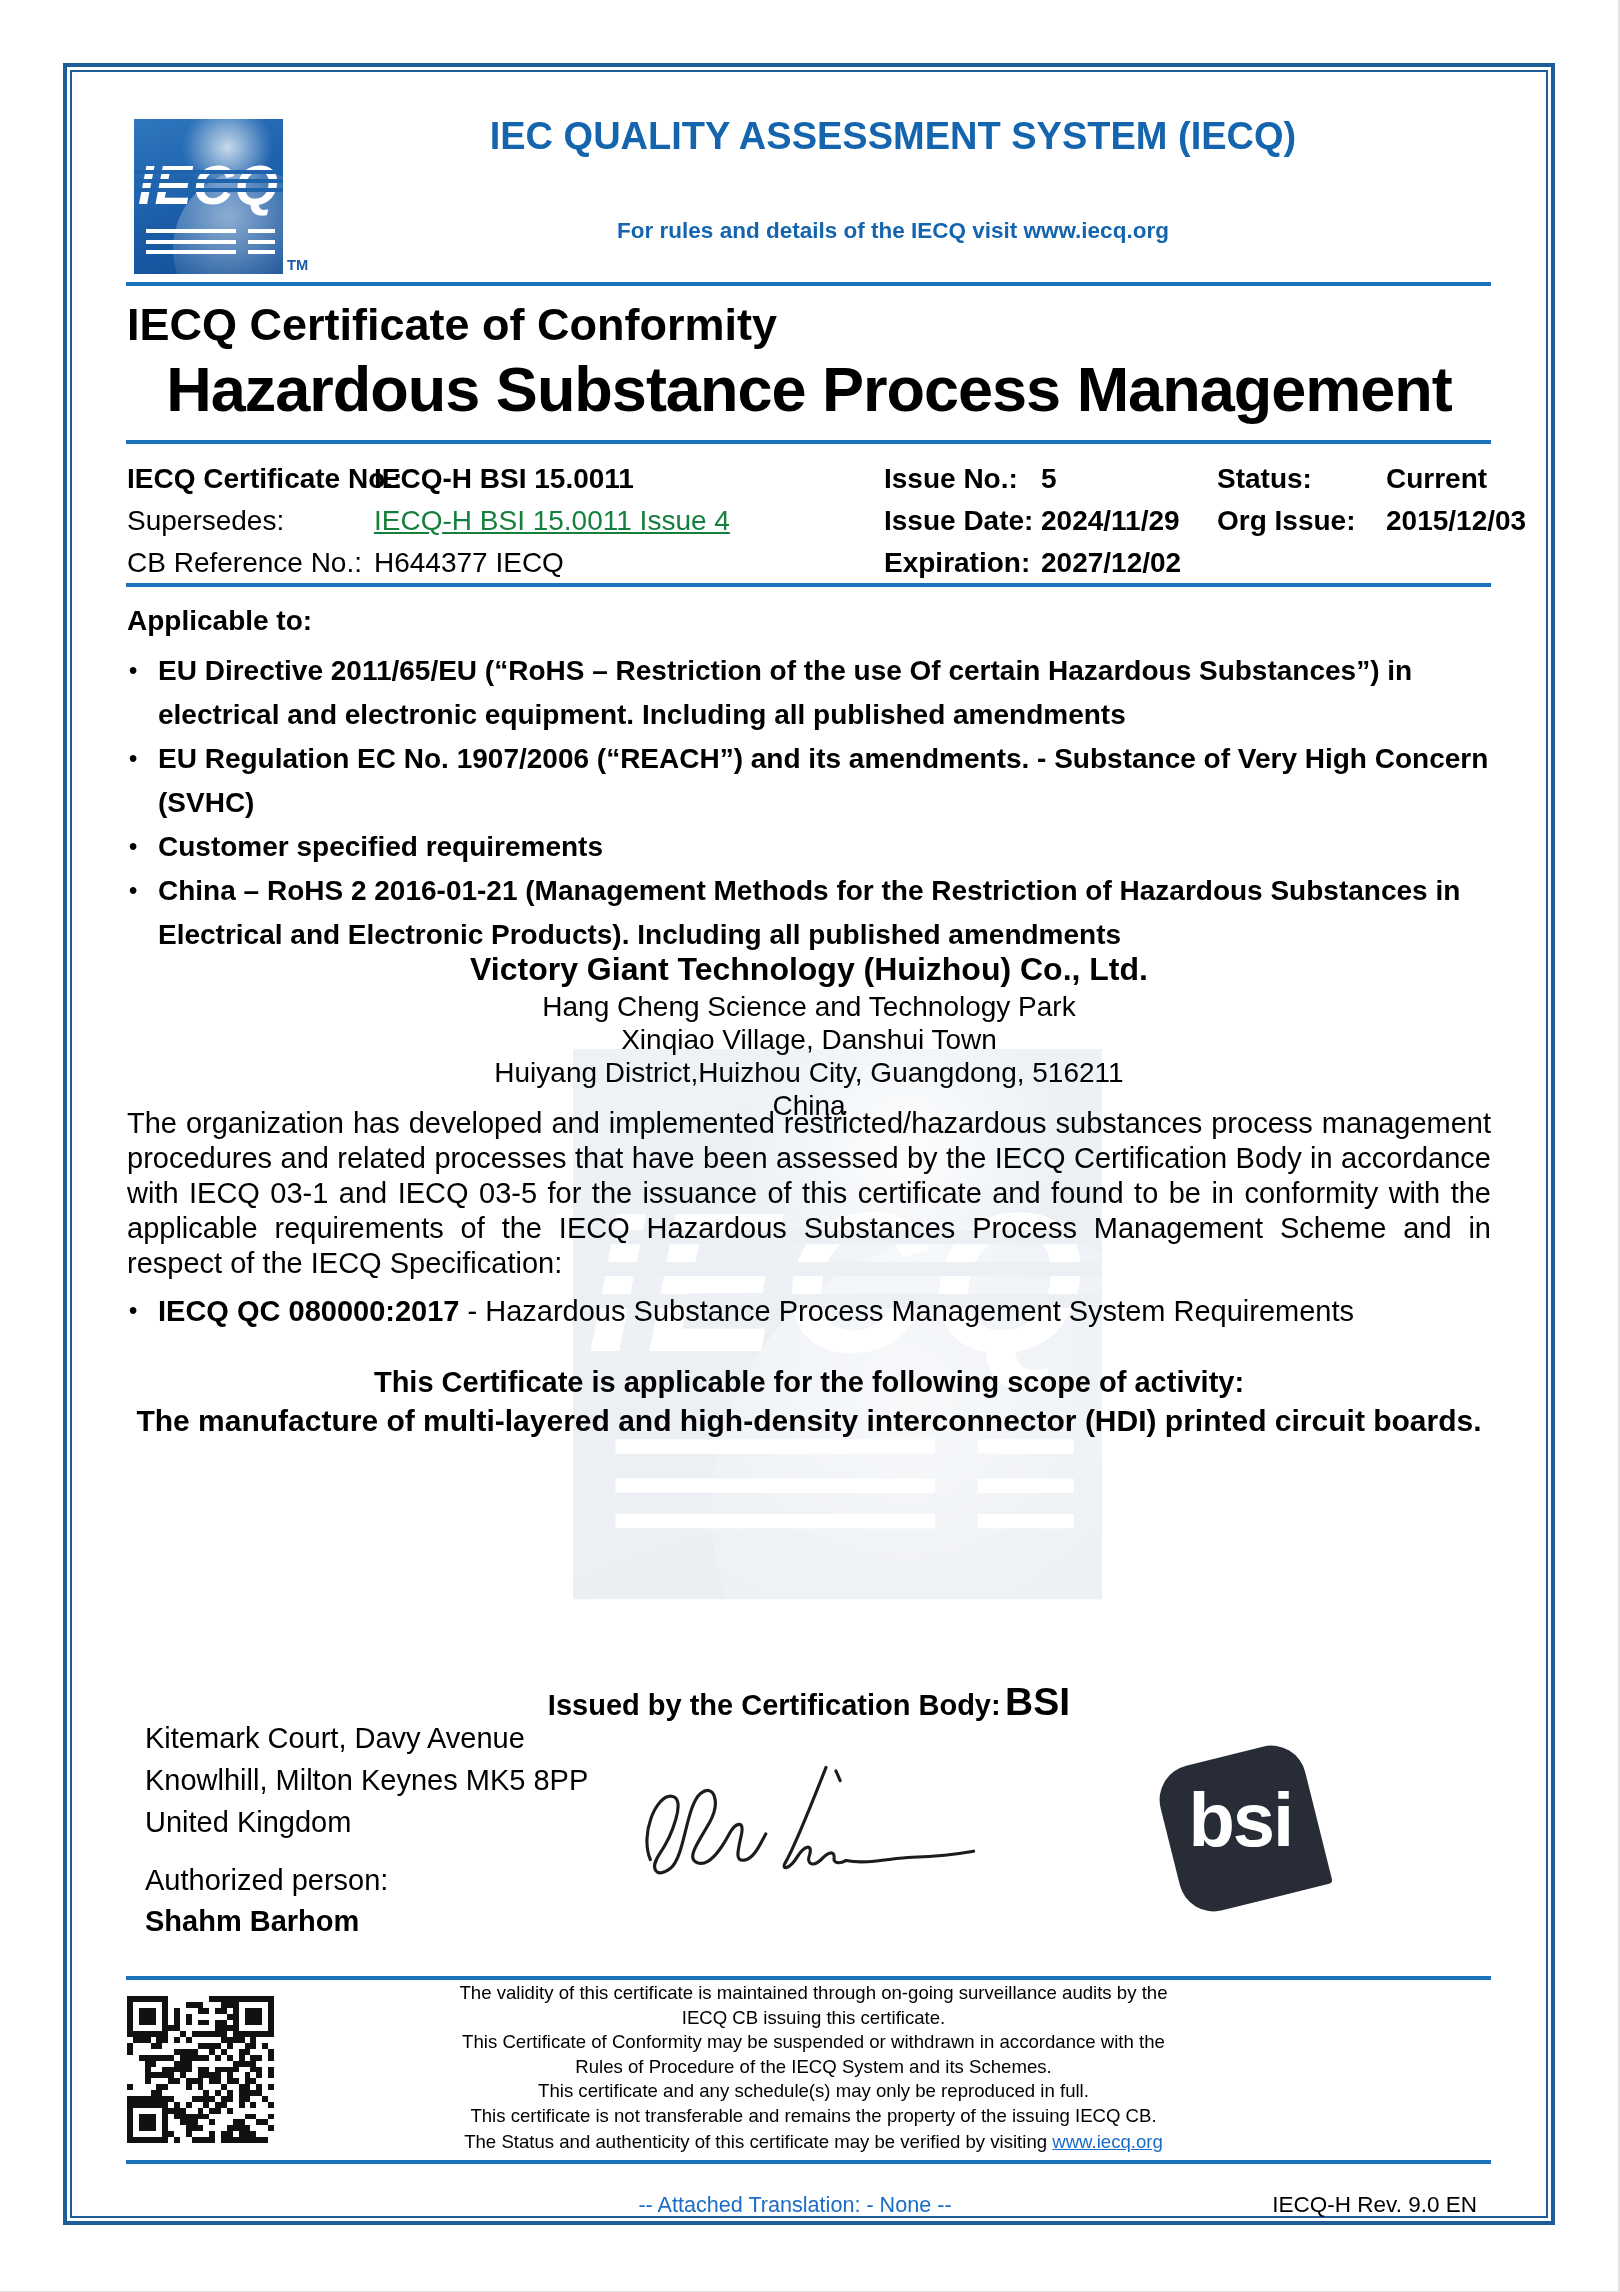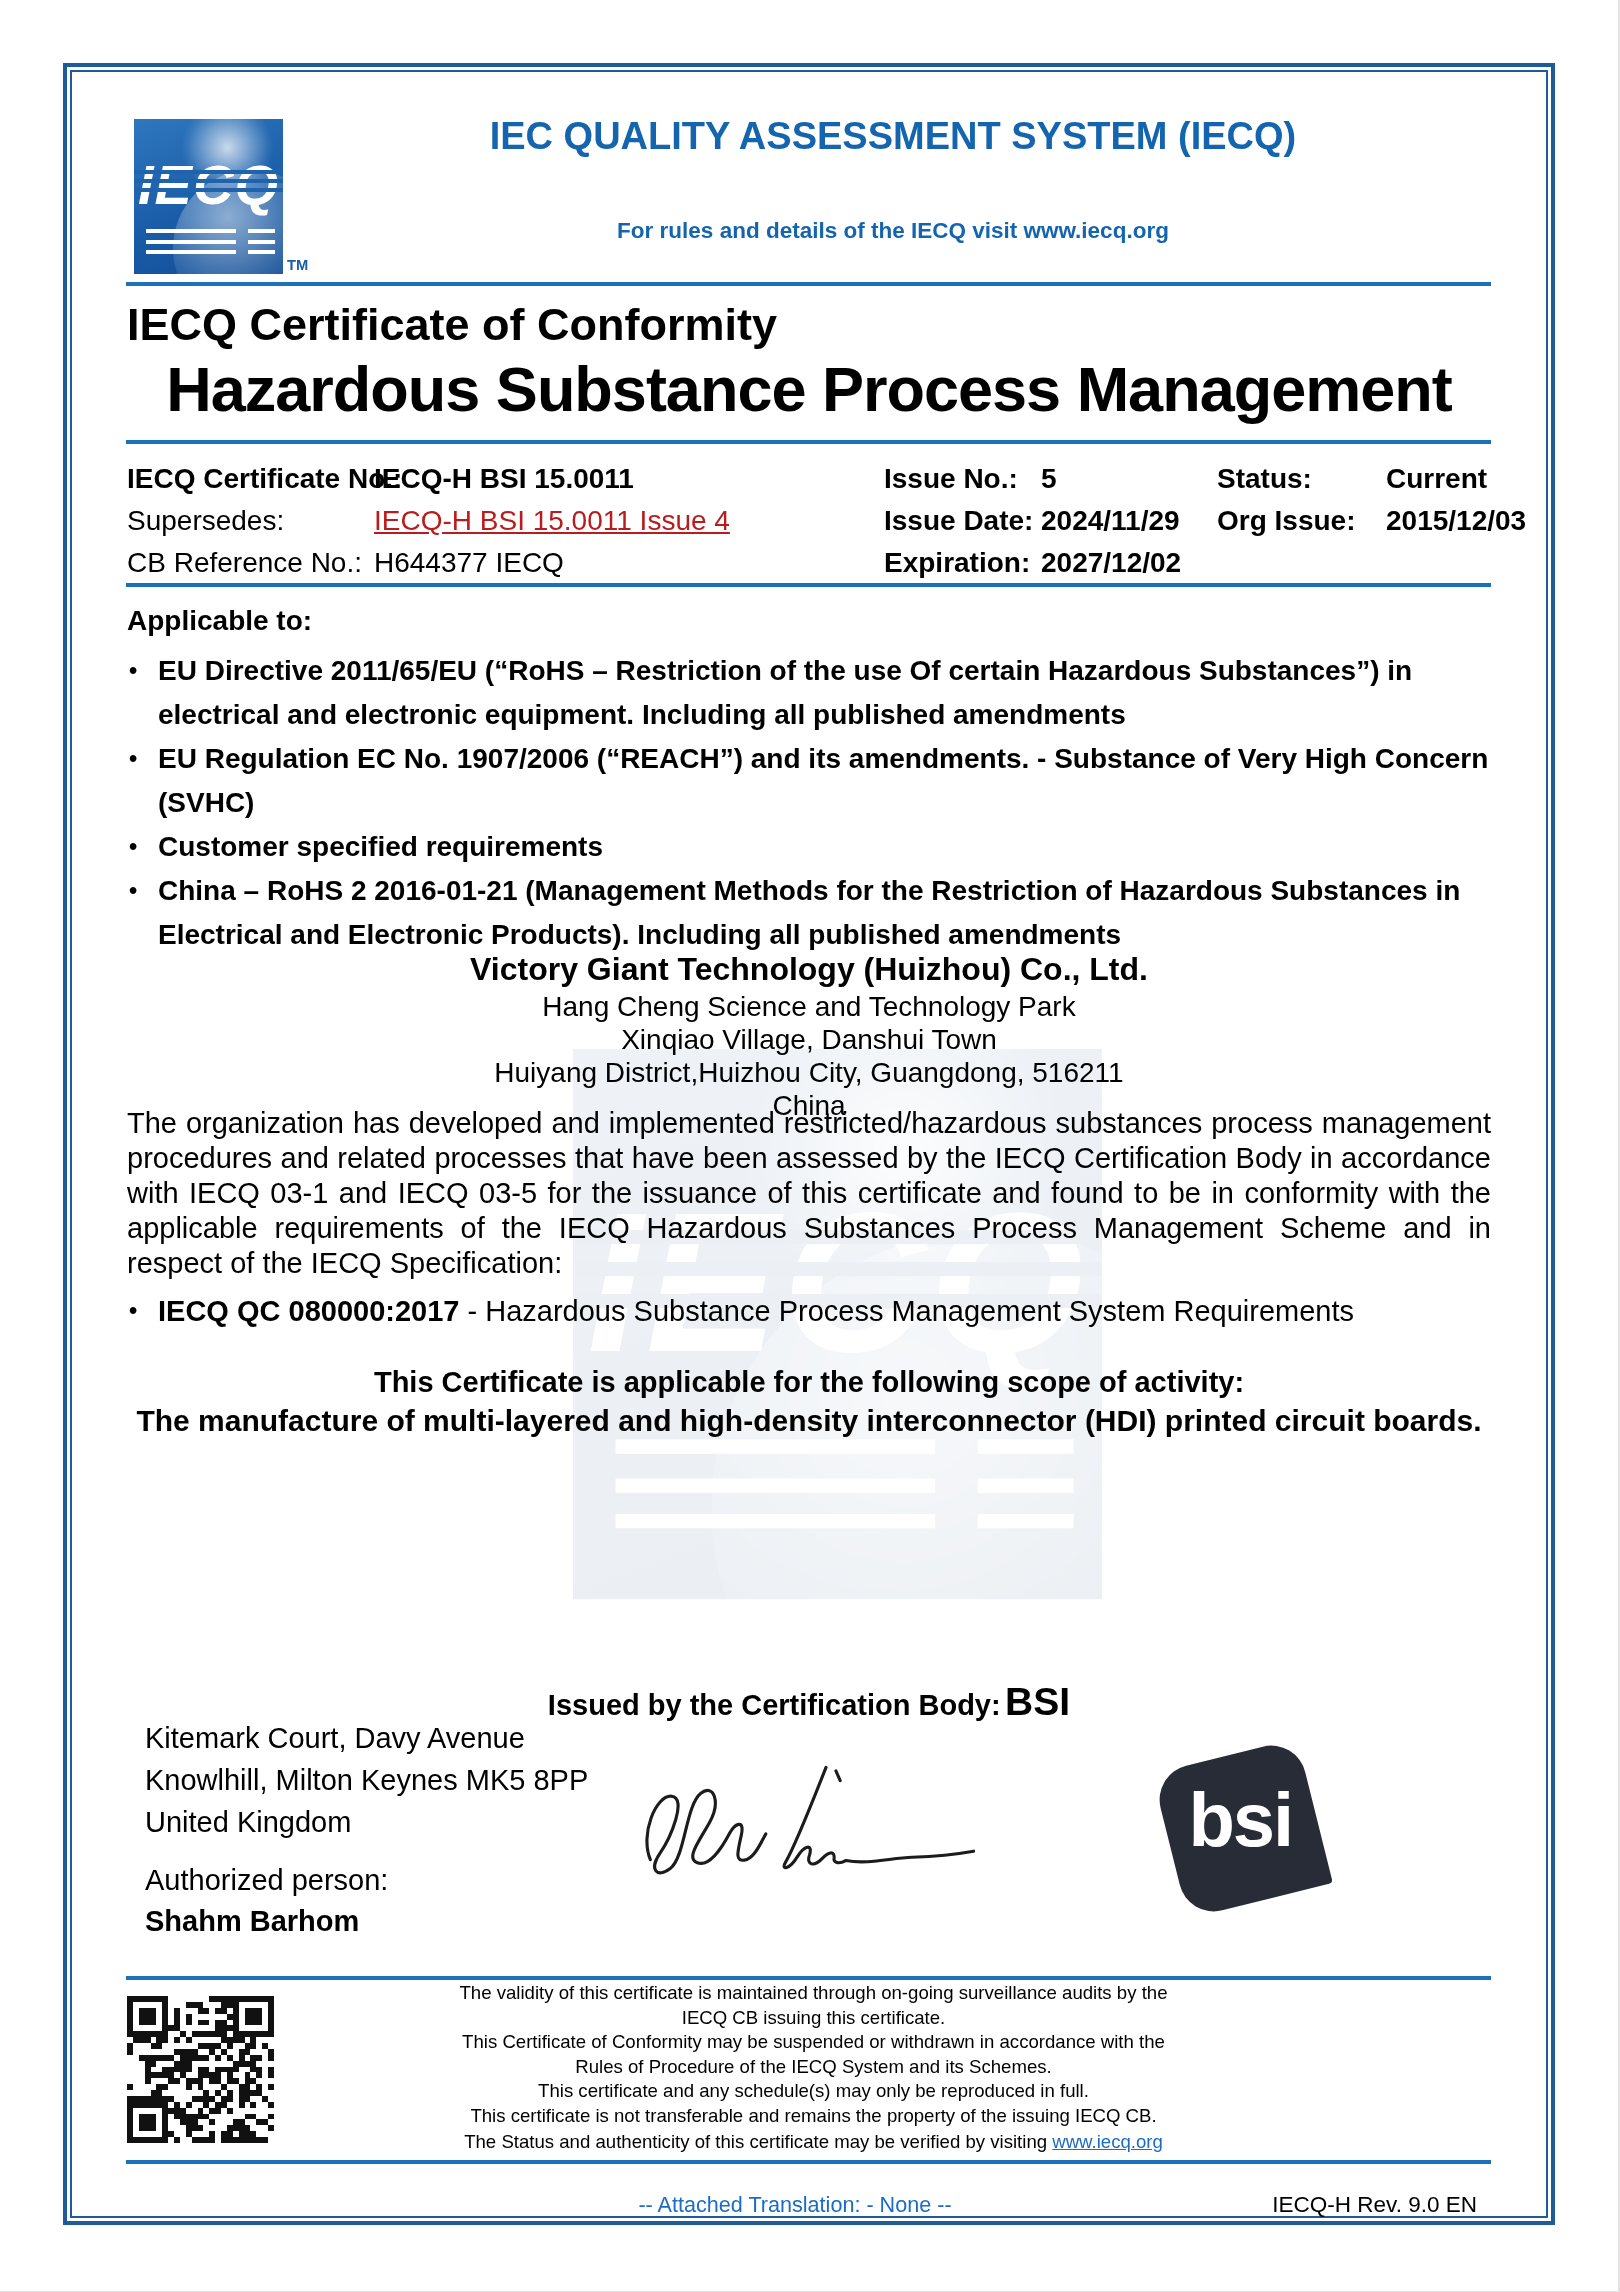--- a/index.html
+++ b/index.html
@@ -37,21 +37,21 @@
   .hdr-title{left:294px;top:115px;width:1198px;text-align:center;color:#1565ae;font-weight:bold;font-size:38px;}
   .hdr-sub{left:294px;top:218px;width:1198px;text-align:center;color:#1565ae;font-weight:bold;font-size:22.5px;}
 
   .doc-title1{left:127px;top:299px;width:1364px;text-align:left;font-size:45px;font-weight:bold;}
   .doc-title2{left:127px;top:353px;width:1364px;text-align:center;font-size:63px;font-weight:bold;letter-spacing:-1px;}
 
   .cert-table{left:127px;top:458px;width:1364px;display:grid;font-size:28px;
               grid-template-columns:247px 510px 157px 176px 169px auto;grid-auto-rows:42px;align-items:center;}
   .cert-table .b{font-weight:bold;}
   .cell{white-space:nowrap;}
-  a.doc-link{color:#b91c1c;text-decoration:underline;}
+  a.doc-link{color:#15803d;text-decoration:underline;}
 
   .app-heading{left:127px;top:605px;font-size:28px;font-weight:bold;}
   .bullets{left:129px;top:649px;width:1362px;}
   .bullet{display:flex;font-size:28px;font-weight:bold;line-height:44px;}
   .bullet .dot{width:29px;flex:0 0 29px;font-size:23.5px;}
   .bullet .btext{flex:1;}
 
   .company{left:127px;top:949px;width:1364px;text-align:center;}
   .company .name{font-size:32px;font-weight:bold;line-height:41px;}
   .company .addr{font-size:28px;line-height:33px;}

